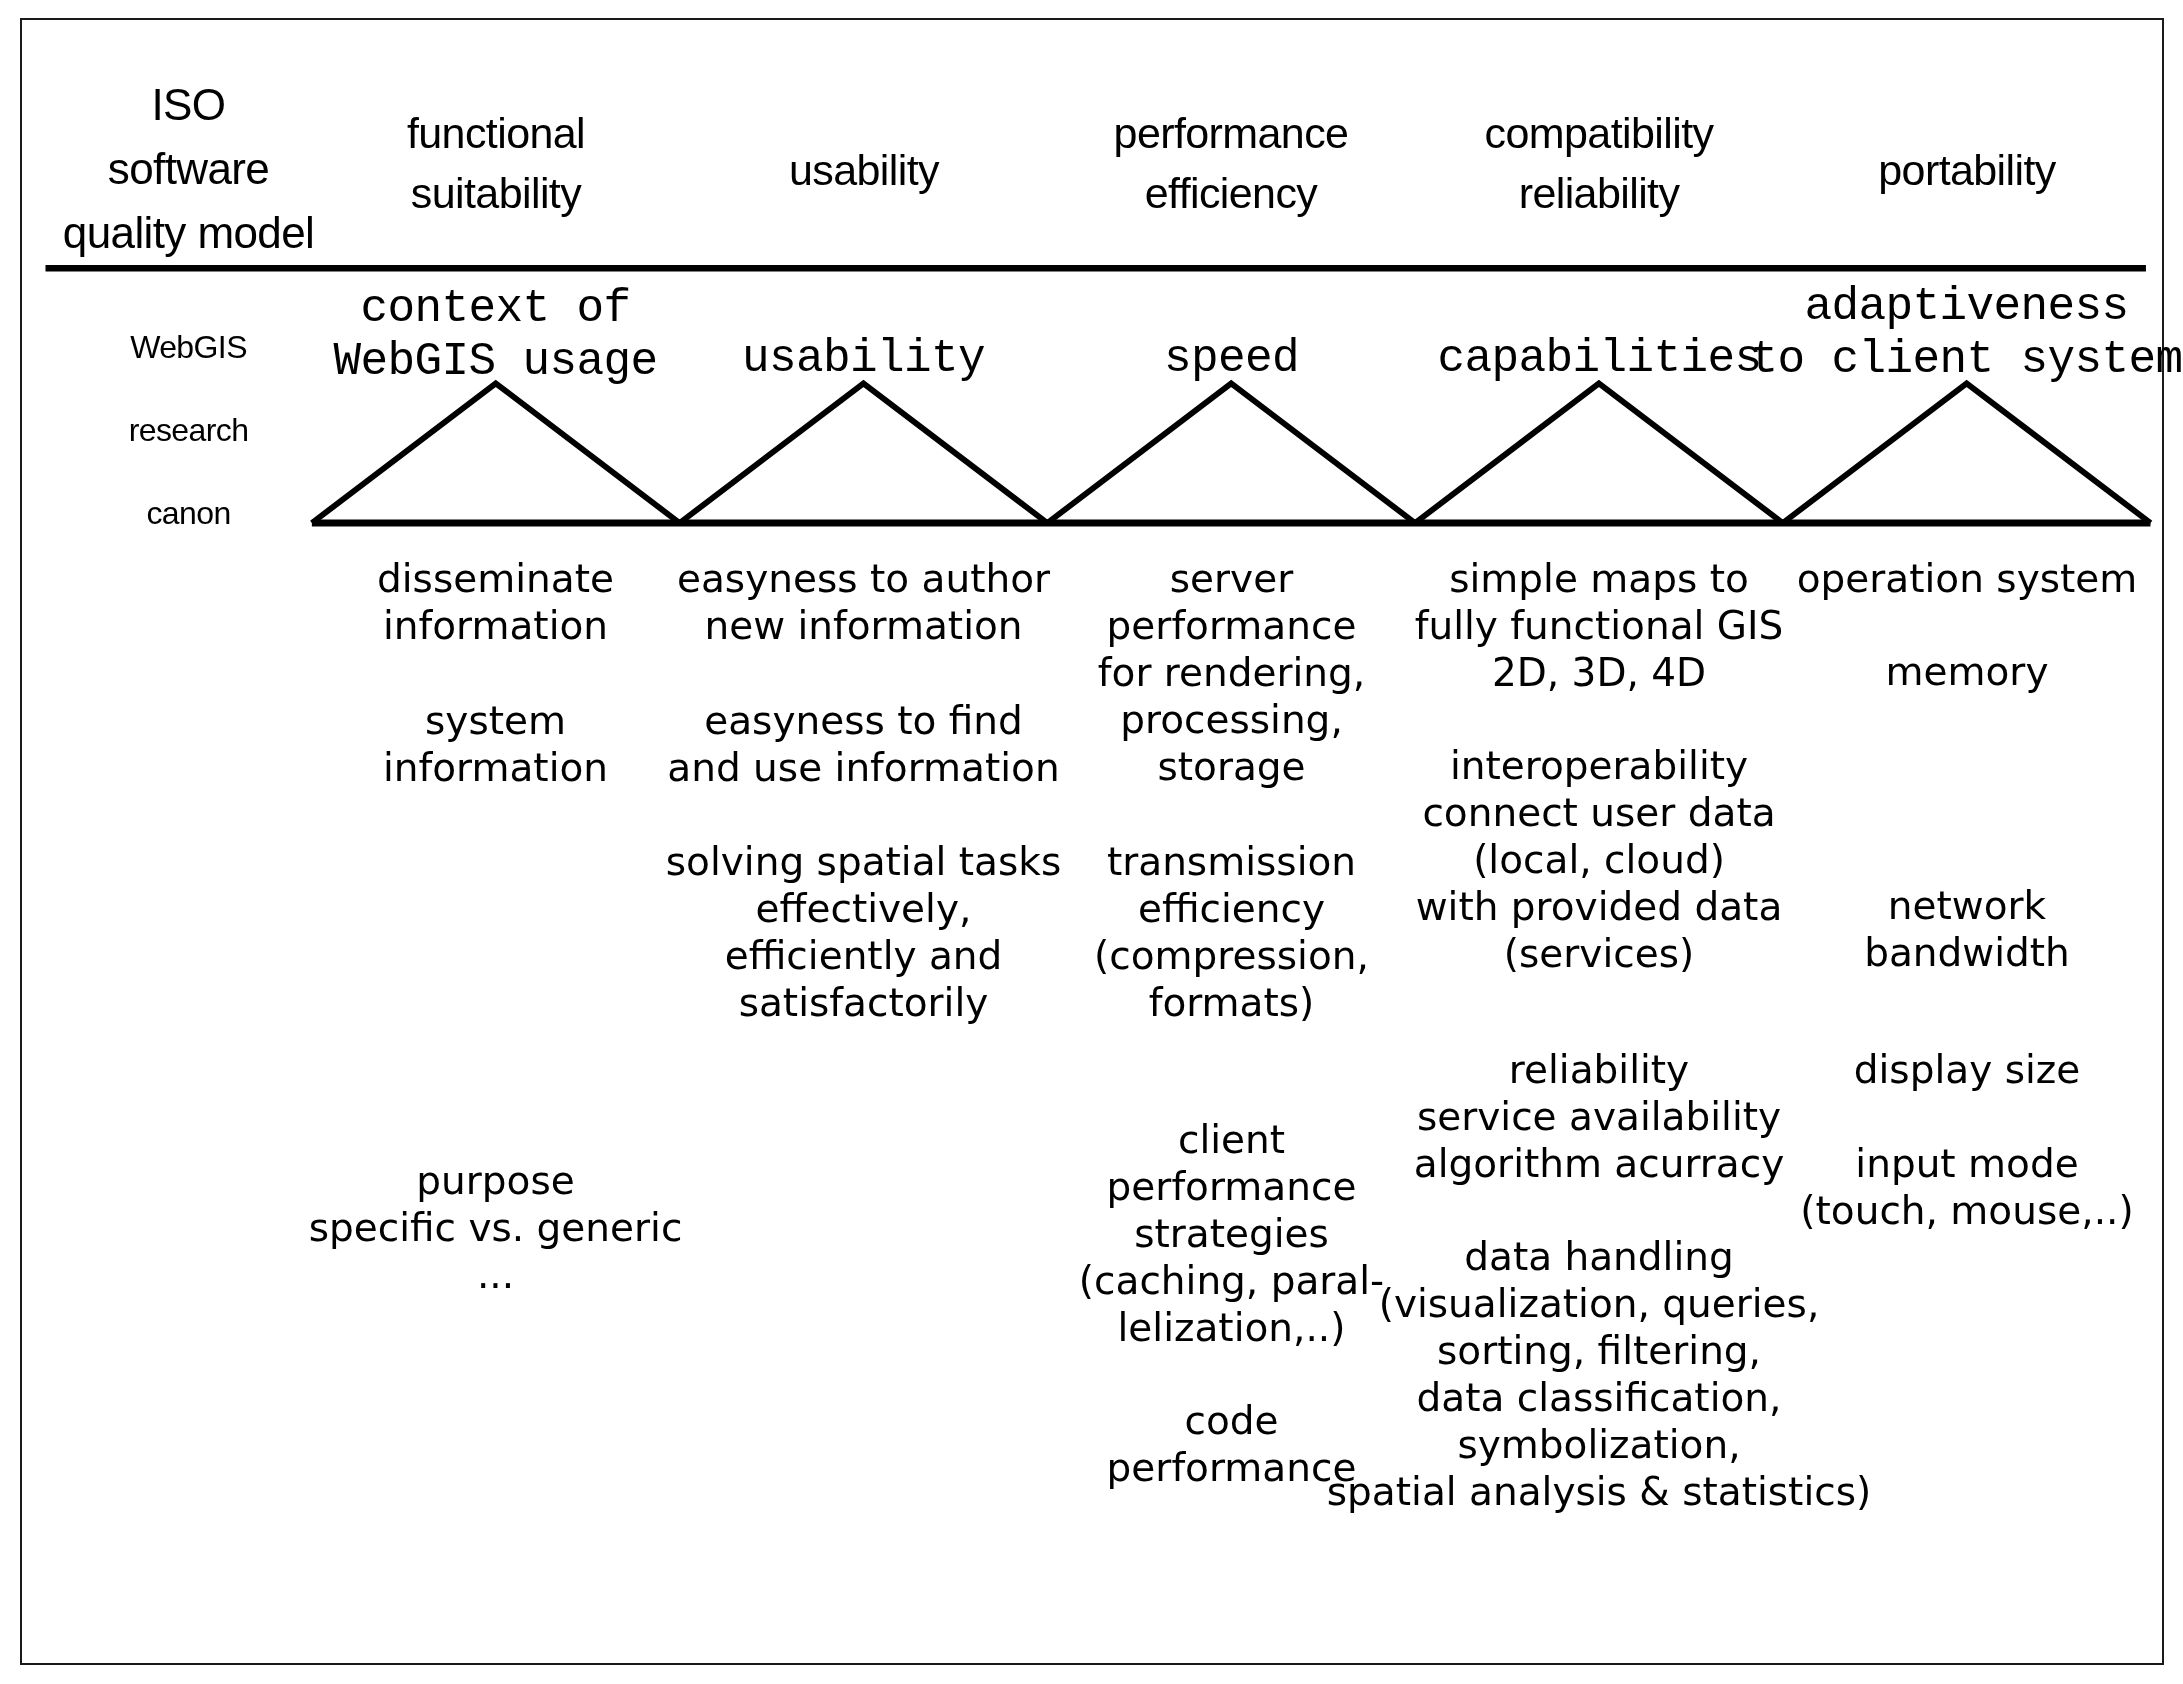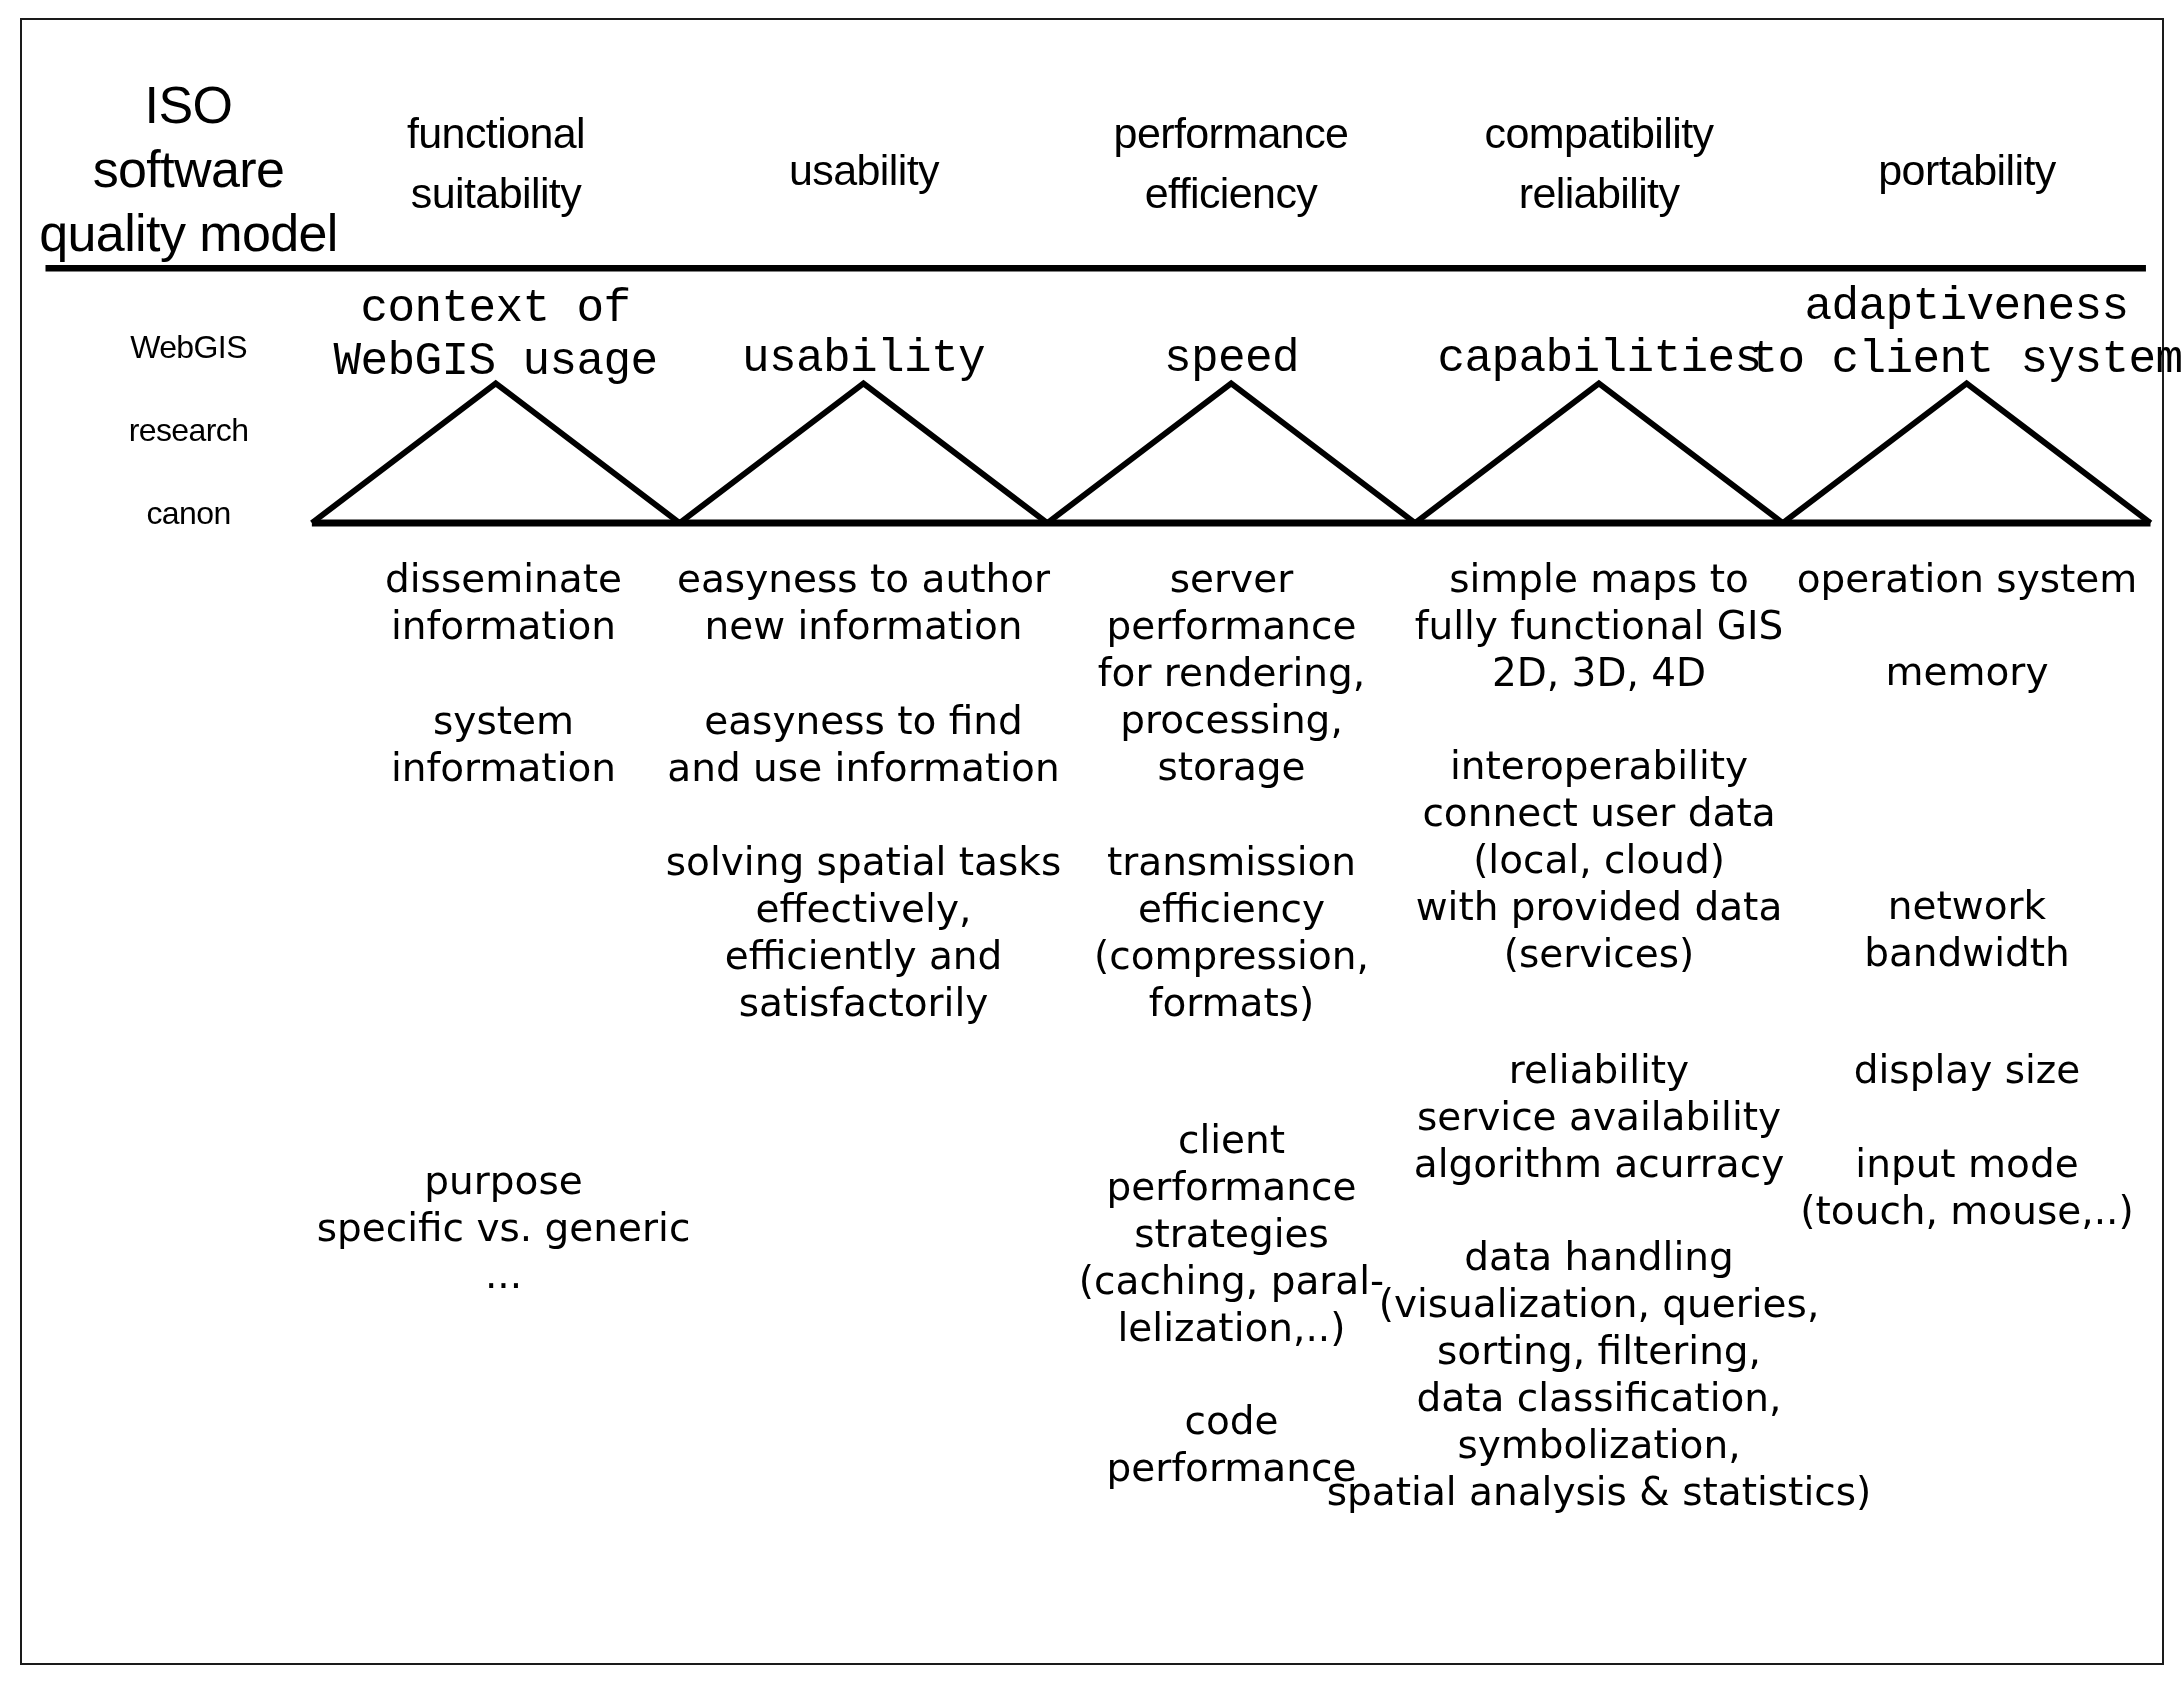--- a/index.html
+++ b/index.html
@@ -23,21 +23,21 @@
     letter-spacing:-0.6px;
   }
   .canon-lab{
     font-family:Liberation Mono, monospace;
     font-size:46px;
     line-height:53px;
     letter-spacing:-0.6px;
   }
   .rowlab-iso{
     font-family:"Liberation Sans", sans-serif;
-    font-size:52px;
+    font-size:44px;
     line-height:64px;
     letter-spacing:-0.6px;
   }
   .rowlab-canon{
     font-family:"Liberation Sans", sans-serif;
     font-size:32px;
     line-height:83px;
     letter-spacing:-0.6px;
   }
   .detail{
@@ -94,21 +94,21 @@
 
 <div class="abs center pre canon-lab" style="left:636px;top:333px;width:455px;">usability</div>
 
 <div class="abs center pre canon-lab" style="left:1004px;top:333px;width:455px;">speed</div>
 
 <div class="abs center pre canon-lab" style="left:1372px;top:333px;width:455px;">capabilities</div>
 
 <div class="abs center pre canon-lab" style="left:1739px;top:281px;width:455px;">adaptiveness
 to client system</div>
 
-<div class="abs" style="left:276px;top:0;width:455px;height:1684px;">
+<div class="abs" style="left:268px;top:0;width:455px;height:1684px;">
   <div class="abs center pre detail" style="left:0;top:555px;width:455px;">disseminate
 information</div>
   <div class="abs center pre detail" style="left:0;top:697px;width:455px;">system
 information</div>
   <div class="abs center pre detail" style="left:0;top:1157px;width:455px;">purpose
 specific vs. generic
 ...</div>
 </div>
 
 <div class="abs" style="left:649px;top:0;width:429px;height:1684px;">

